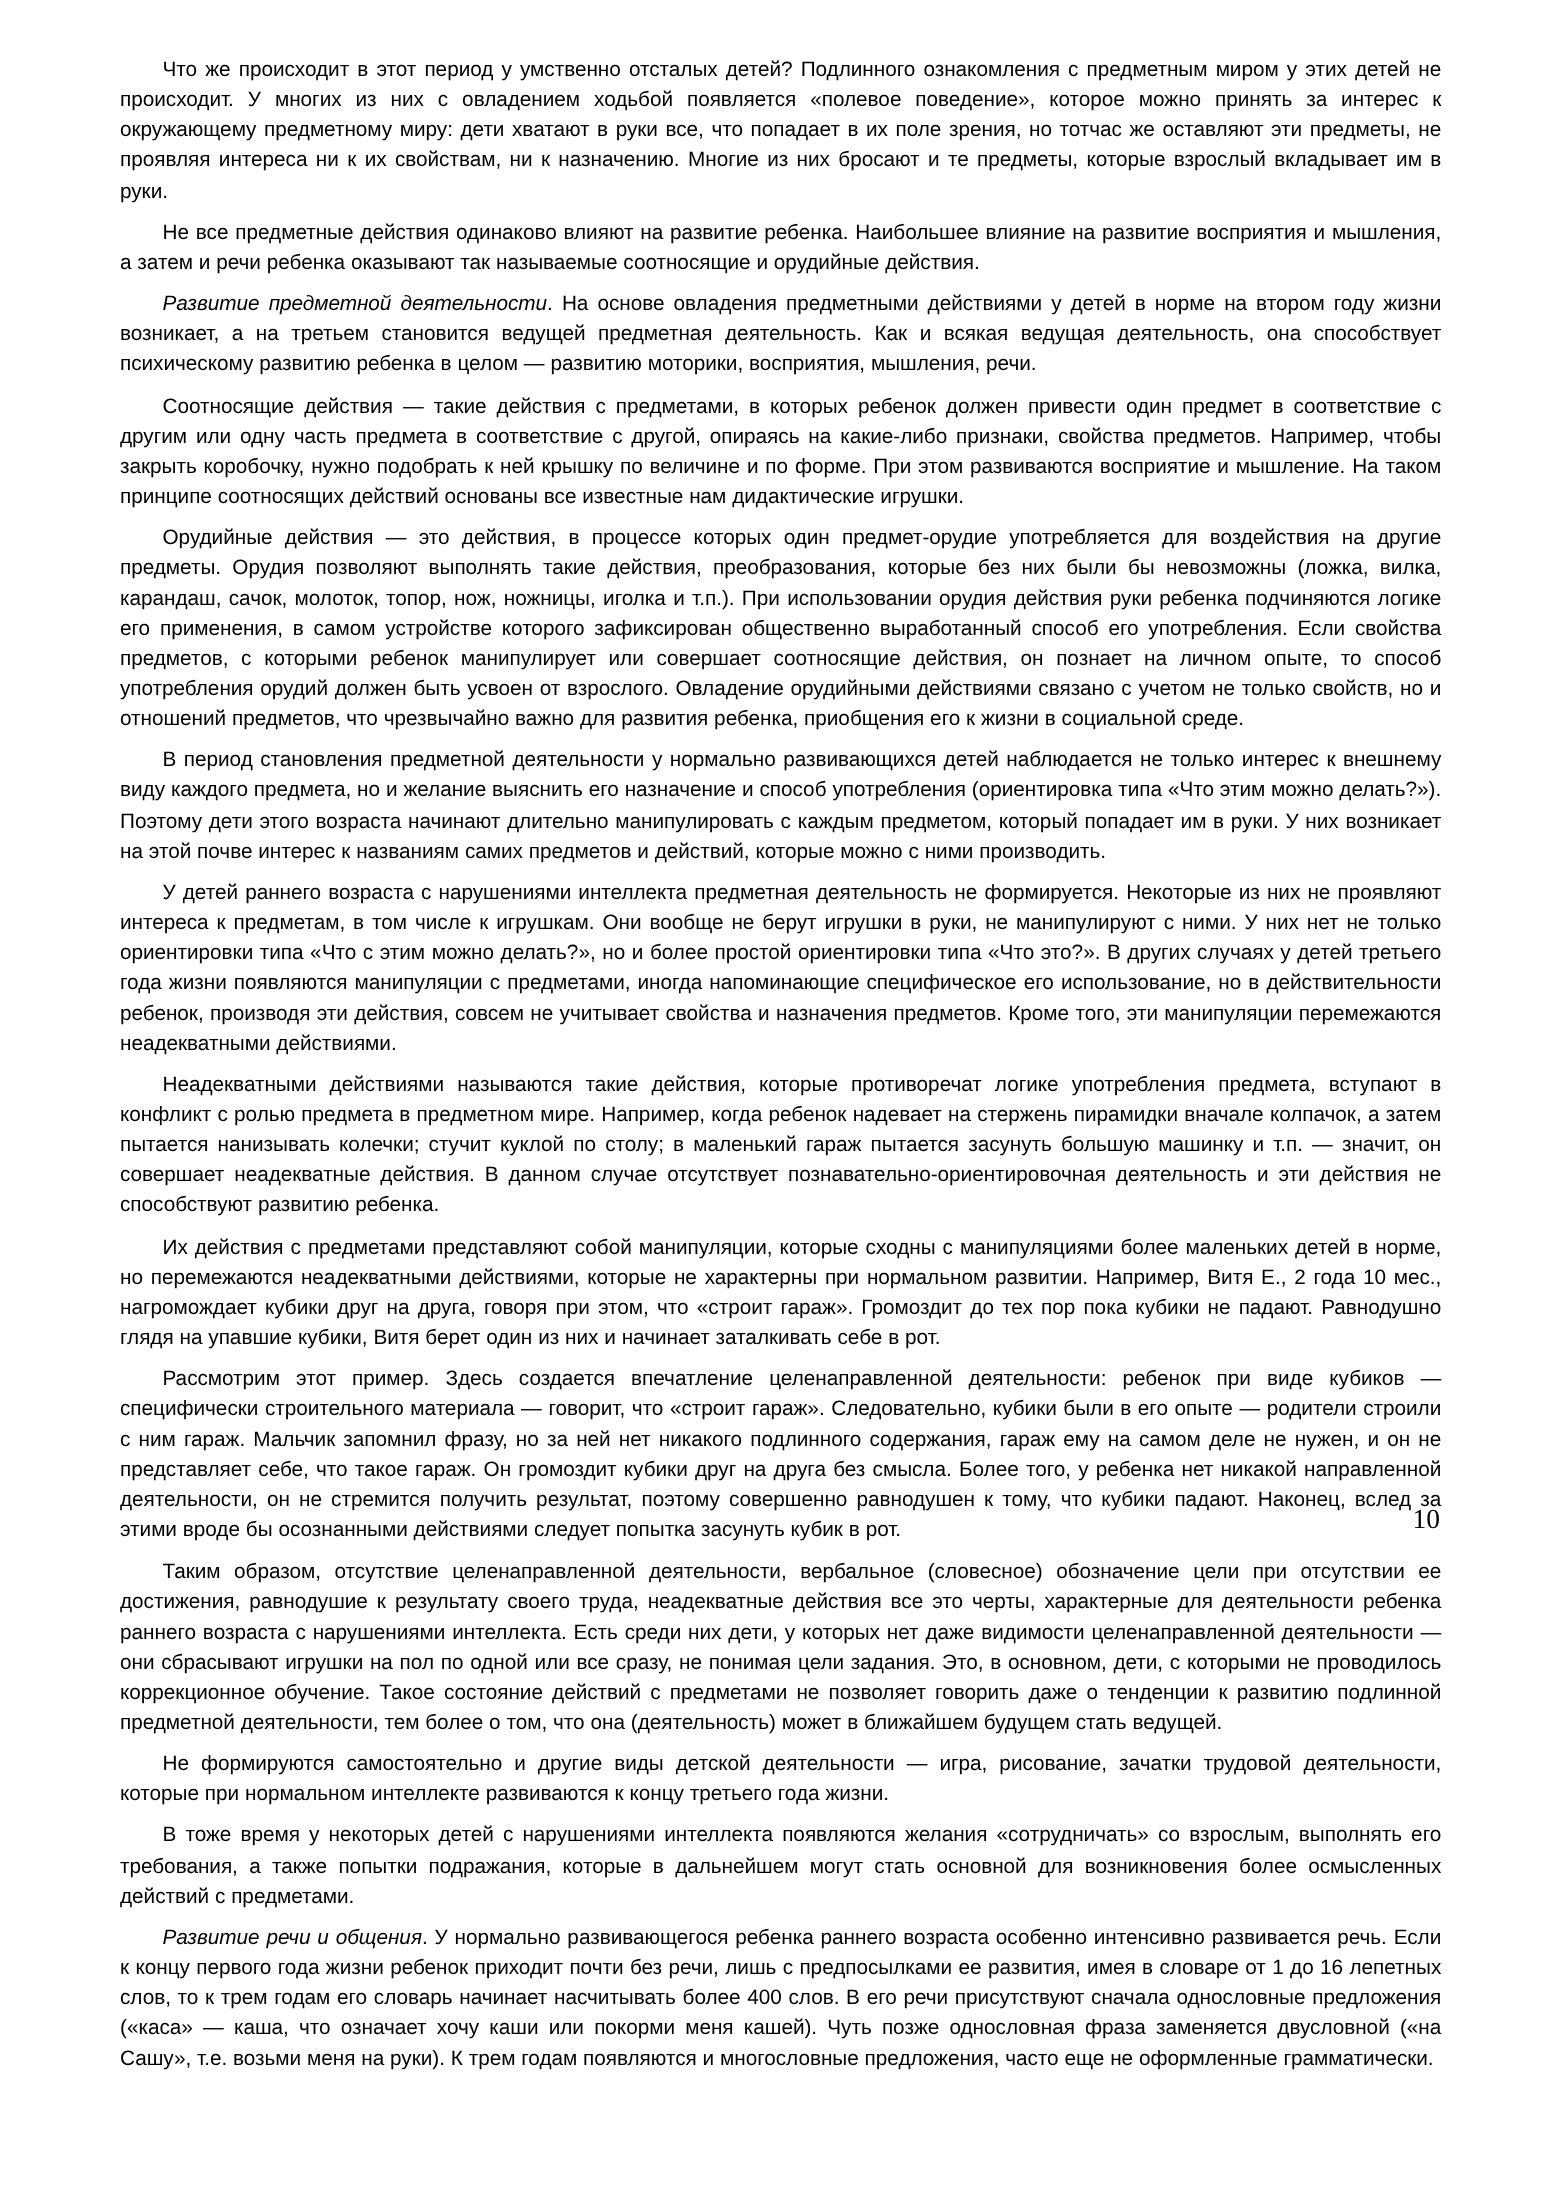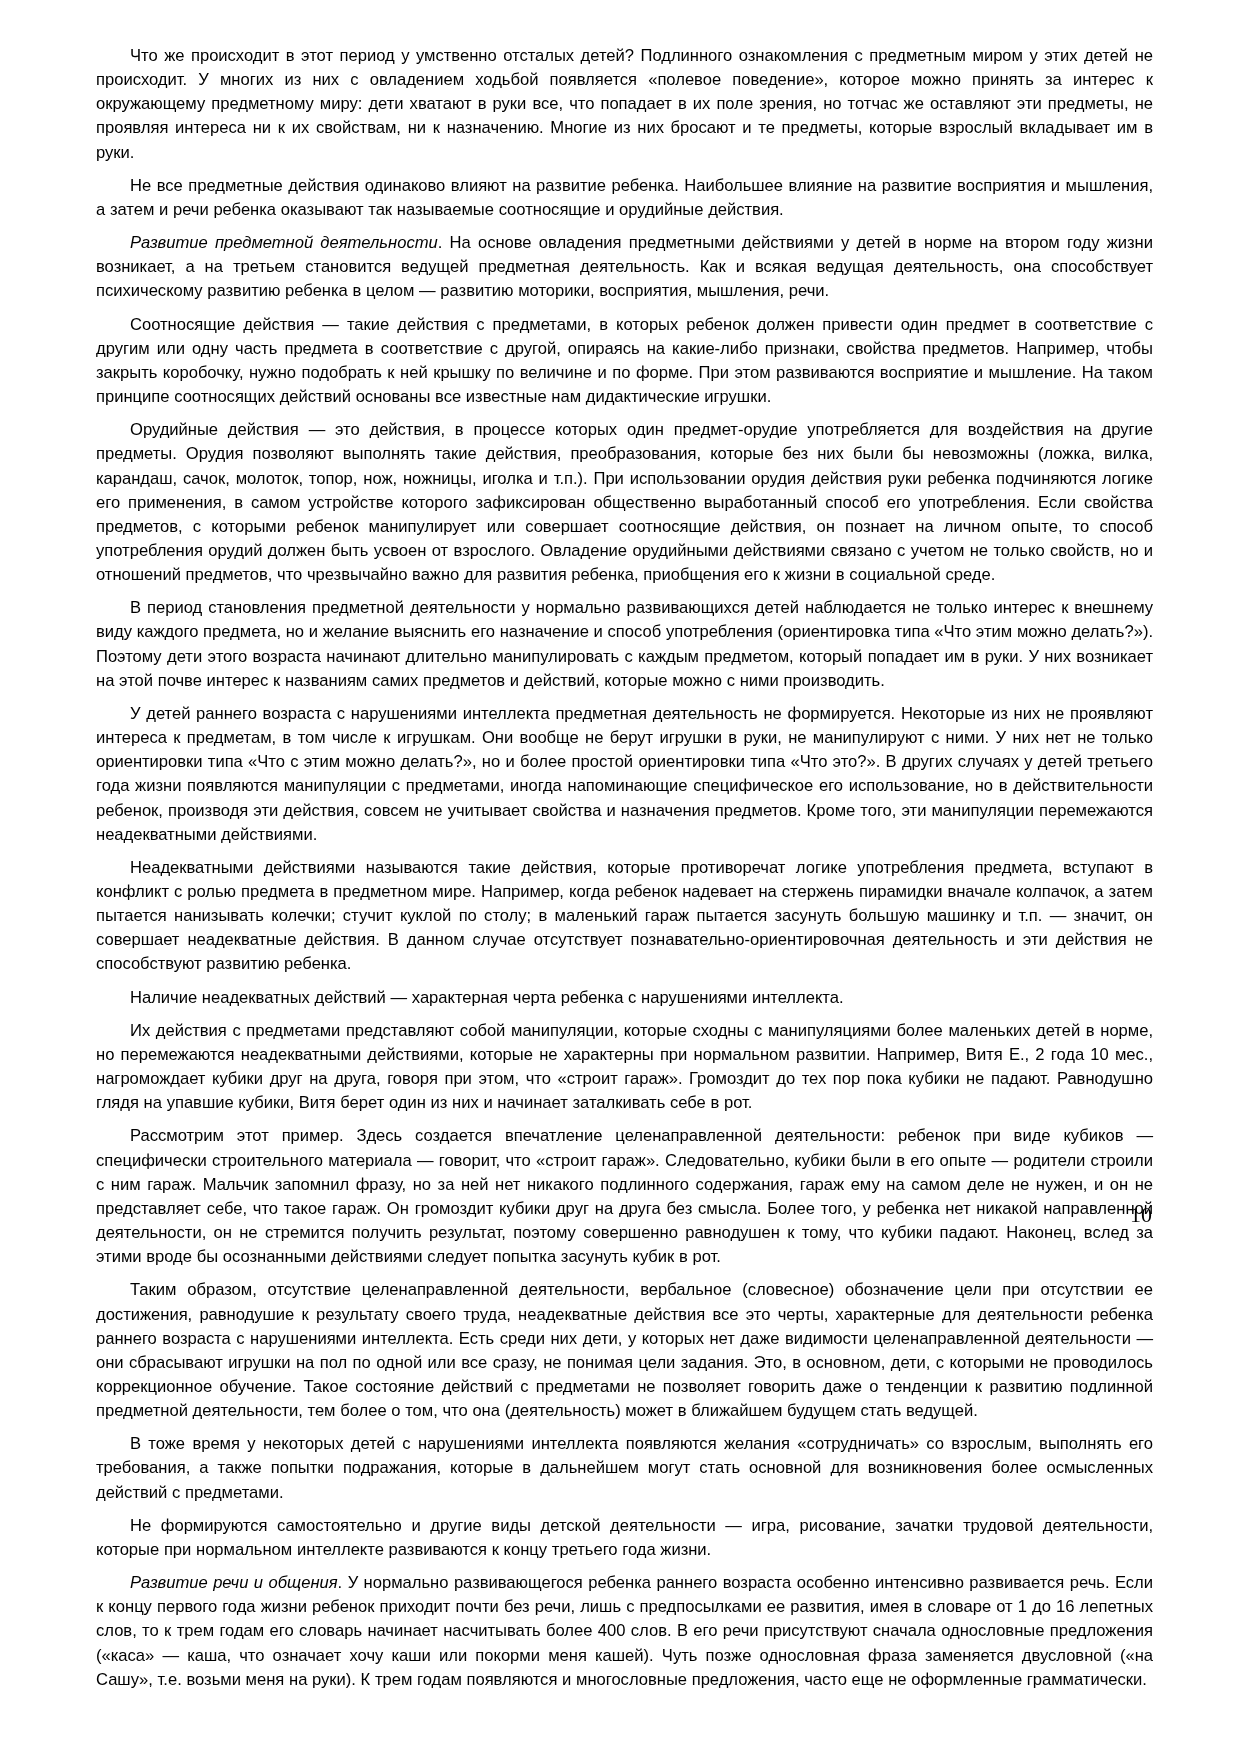--- a/index.html
+++ b/index.html
@@ -68,31 +68,30 @@
     <p class="para"><span class="run-italic"></span><span>Соотносящие действия — такие действия с предметами, в которых ребенок должен привести один предмет в соответствие с другим или одну часть предмета в соответствие с другой, опираясь на какие-либо признаки, свойства предметов. Например, чтобы закрыть коробочку, нужно подобрать к ней крышку по величине и по форме. При этом развиваются восприятие и мышление. На таком принципе соотносящих действий основаны все известные нам дидактические игрушки.</span></p>
 
     <p class="para"><span class="run-italic"></span><span>Орудийные действия — это действия, в процессе которых один предмет-орудие употребляется для воздействия на другие предметы. Орудия позволяют выполнять такие действия, преобразования, которые без них были бы невозможны (ложка, вилка, карандаш, сачок, молоток, топор, нож, ножницы, иголка и т.п.). При использовании орудия действия руки ребенка подчиняются логике его применения, в самом устройстве которого зафиксирован общественно выработанный способ его употребления. Если свойства предметов, с которыми ребенок манипулирует или совершает соотносящие действия, он познает на личном опыте, то способ употребления орудий должен быть усвоен от взрослого. Овладение орудийными действиями связано с учетом не только свойств, но и отношений предметов, что чрезвычайно важно для развития ребенка, приобщения его к жизни в социальной среде.</span></p>
 
     <p class="para"><span class="run-italic"></span><span>В период становления предметной деятельности у нормально развивающихся детей наблюдается не только интерес к внешнему виду каждого предмета, но и желание выяснить его назначение и способ употребления (ориентировка типа «Что этим можно делать?»). Поэтому дети этого возраста начинают длительно манипулировать с каждым предметом, который попадает им в руки. У них возникает на этой почве интерес к названиям самих предметов и действий, которые можно с ними производить.</span></p>
 
     <p class="para"><span class="run-italic"></span><span>У детей раннего возраста с нарушениями интеллекта предметная деятельность не формируется. Некоторые из них не проявляют интереса к предметам, в том числе к игрушкам. Они вообще не берут игрушки в руки, не манипулируют с ними. У них нет не только ориентировки типа «Что с этим можно делать?», но и более простой ориентировки типа «Что это?». В других случаях у детей третьего года жизни появляются манипуляции с предметами, иногда напоминающие специфическое его использование, но в действительности ребенок, производя эти действия, совсем не учитывает свойства и назначения предметов. Кроме того, эти манипуляции перемежаются неадекватными действиями.</span></p>
 
     <p class="para"><span class="run-italic"></span><span>Неадекватными действиями называются такие действия, которые противоречат логике употребления предмета, вступают в конфликт с ролью предмета в предметном мире. Например, когда ребенок надевает на стержень пирамидки вначале колпачок, а затем пытается нанизывать колечки; стучит куклой по столу; в маленький гараж пытается засунуть большую машинку и т.п. — значит, он совершает неадекватные действия. В данном случае отсутствует познавательно-ориентировочная деятельность и эти действия не способствуют развитию ребенка.</span></p>
 
-    <p class="para"><span class="run-italic"></span><span>Наличие неадекватных действий — характерная черта ребенка с нарушениями интеллекта.</span></p>
 
     <p class="para"><span class="run-italic"></span><span>Их действия с предметами представляют собой манипуляции, которые сходны с манипуляциями более маленьких детей в норме, но перемежаются неадекватными действиями, которые не характерны при нормальном развитии. Например, Витя Е., 2 года 10 мес., нагромождает кубики друг на друга, говоря при этом, что «строит гараж». Громоздит до тех пор пока кубики не падают. Равнодушно глядя на упавшие кубики, Витя берет один из них и начинает заталкивать себе в рот.</span></p>
 
     <p class="para"><span class="run-italic"></span><span>Рассмотрим этот пример. Здесь создается впечатление целенаправленной деятельности: ребенок при виде кубиков — специфически строительного материала — говорит, что «строит гараж». Следовательно, кубики были в его опыте — родители строили с ним гараж. Мальчик запомнил фразу, но за ней нет никакого подлинного содержания, гараж ему на самом деле не нужен, и он не представляет себе, что такое гараж. Он громоздит кубики друг на друга без смысла. Более того, у ребенка нет никакой направленной деятельности, он не стремится получить результат, поэтому совершенно равнодушен к тому, что кубики падают. Наконец, вслед за этими вроде бы осознанными действиями следует попытка засунуть кубик в рот.</span></p>
 
     <p class="para"><span class="run-italic"></span><span>Таким образом, отсутствие целенаправленной деятельности, вербальное (словесное) обозначение цели при отсутствии ее достижения, равнодушие к результату своего труда, неадекватные действия все это черты, характерные для деятельности ребенка раннего возраста с нарушениями интеллекта. Есть среди них дети, у которых нет даже видимости целенаправленной деятельности — они сбрасывают игрушки на пол по одной или все сразу, не понимая цели задания. Это, в основном, дети, с которыми не проводилось коррекционное обучение. Такое состояние действий с предметами не позволяет говорить даже о тенденции к развитию подлинной предметной деятельности, тем более о том, что она (деятельность) может в ближайшем будущем стать ведущей.</span></p>
 
+    <p class="para"><span class="run-italic"></span><span>Не формируются самостоятельно и другие виды детской деятельности — игра, рисование, зачатки трудовой деятельности, которые при нормальном интеллекте развиваются к концу третьего года жизни.</span></p>
+
     <p class="para"><span class="run-italic"></span><span>В тоже время у некоторых детей с нарушениями интеллекта появляются желания «сотрудничать» со взрослым, выполнять его требования, а также попытки подражания, которые в дальнейшем могут стать основной для возникновения более осмысленных действий с предметами.</span></p>
-
-    <p class="para"><span class="run-italic"></span><span>Не формируются самостоятельно и другие виды детской деятельности — игра, рисование, зачатки трудовой деятельности, которые при нормальном интеллекте развиваются к концу третьего года жизни.</span></p>
 
     <p class="para"><span class="run-italic">Развитие речи и общения</span><span>. У нормально развивающегося ребенка раннего возраста особенно интенсивно развивается речь. Если к концу первого года жизни ребенок приходит почти без речи, лишь с предпосылками ее развития, имея в словаре от 1 до 16 лепетных слов, то к трем годам его словарь начинает насчитывать более 400 слов. В его речи присутствуют сначала однословные предложения («каса» — каша, что означает хочу каши или покорми меня кашей). Чуть позже однословная фраза заменяется двусловной («на Сашу», т.е. возьми меня на руки). К трем годам появляются и многословные предложения, часто еще не оформленные грамматически.</span></p>
 
   </div>
 
   <div class="page-number">10</div>
 
 </div>
 
 </body></html>

